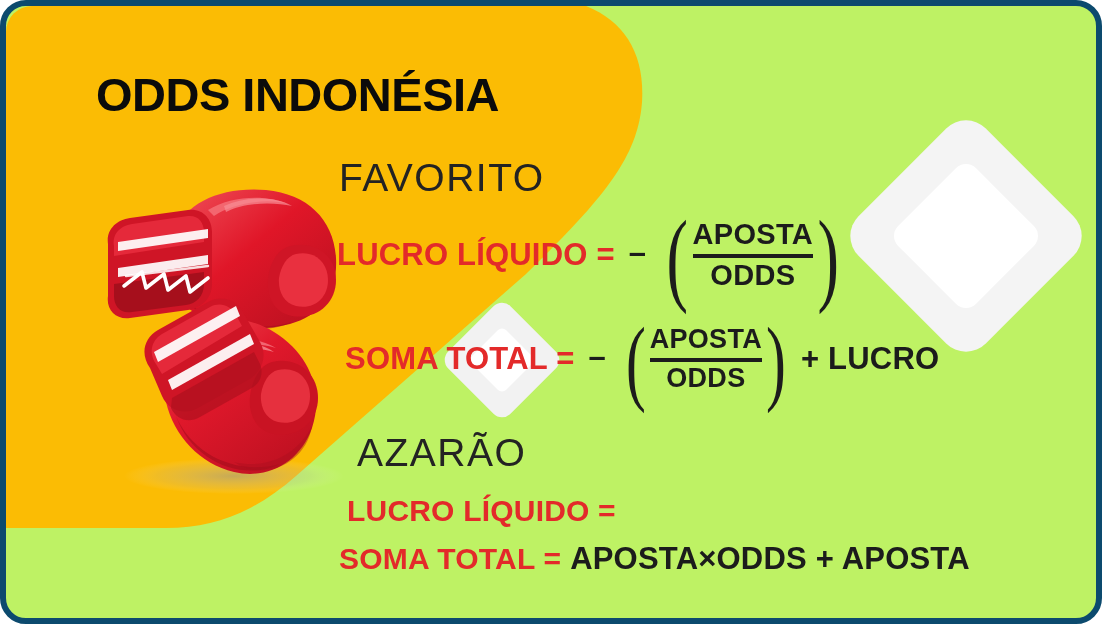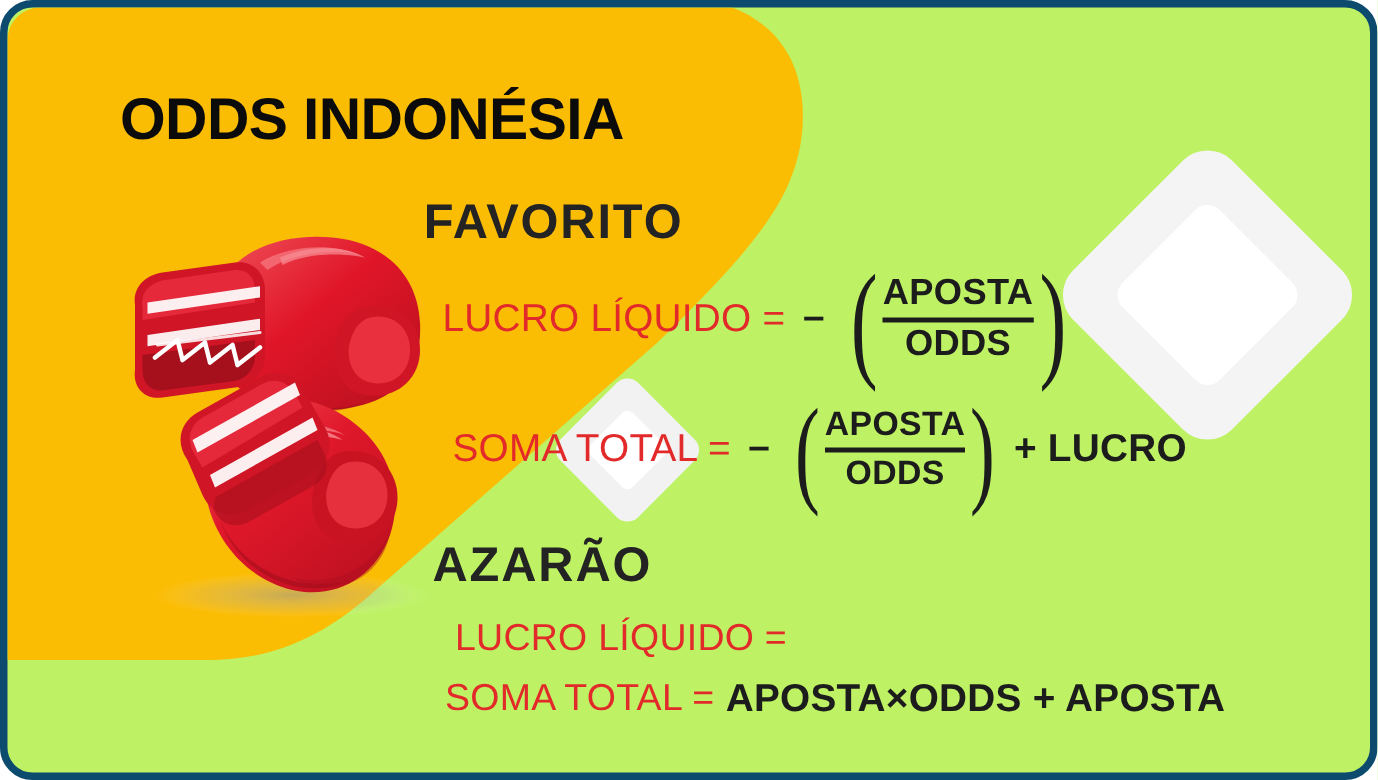--- a/index.html
+++ b/index.html
@@ -39,46 +39,45 @@
     font-weight: bold;
     letter-spacing: -0.5px;
     color: #0b0b0b;
     white-space: nowrap;
   }
 
   
   .section-heading {
     position: absolute;
     font-size: 39px;
-    font-weight: 700;
+    font-weight: 400;
     letter-spacing: 1.5px;
     color: #232323;
     white-space: nowrap;
   }
   #heading-favorito { left: 333px; top: 150px; }
-  #heading-azarao   { left: 340px; top: 425px; text-align: right; }
+  #heading-azarao   { left: 351px; top: 425px; text-align: right; }
 
   
   .formula-row {
     position: absolute;
     display: flex;
     align-items: center;
     white-space: nowrap;
   }
   #formula-fav-lucro { left: 331px; top: 214px; }
   #formula-fav-soma  { left: 339px; top: 320px; }
   #formula-aza-lucro { left: 341px; top: 488px; }
   #formula-aza-soma  { left: 333px; top: 535px; }
 
   .lbl-red {
     color: #e32a2a;
-    font-weight: normal;
+    font-weight: bold;
     font-size: 31px;
     letter-spacing: 0.2px;
-    margin-left: 17px;
   }
   #formula-aza-lucro .lbl-red,
   #formula-aza-soma  .lbl-red { font-size: 30px; }
   .term-black {
     color: #1c1c1c;
     font-weight: bold;
     font-size: 31px;
     letter-spacing: 0.2px;
   }
 

